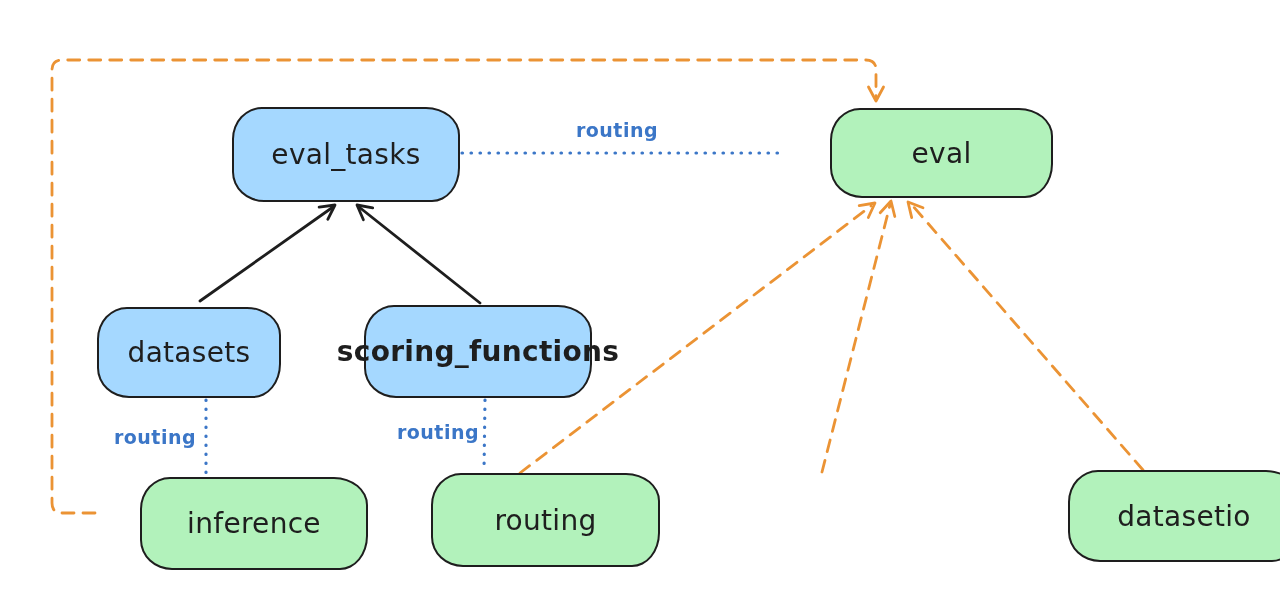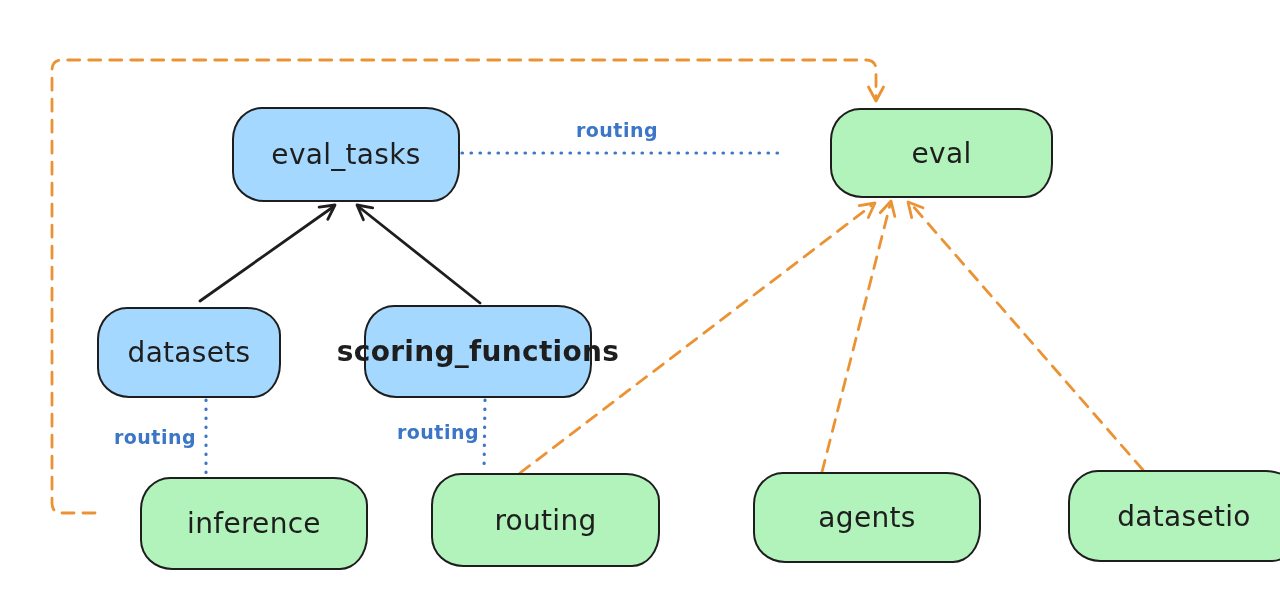--- a/index.html
+++ b/index.html
@@ -120,23 +120,20 @@
   </div>
 
   <div id="n-datasetio" class="node green">
     <span>inference</span>
   </div>
 
   <div id="n-scoring" class="node green">
     <span>routing</span>
   </div>
 
-  <div id="n-agents" class="node green">
-    <span>agents</span>
-  </div>
 
   <div id="n-inference" class="node green">
     <span>datasetio</span>
   </div>
 
   <div id="lbl-routing-1" class="edge-label">routing</div>
 
   <div id="lbl-routing-2" class="edge-label">routing</div>
 
   <div id="lbl-routing-3" class="edge-label">routing</div>

